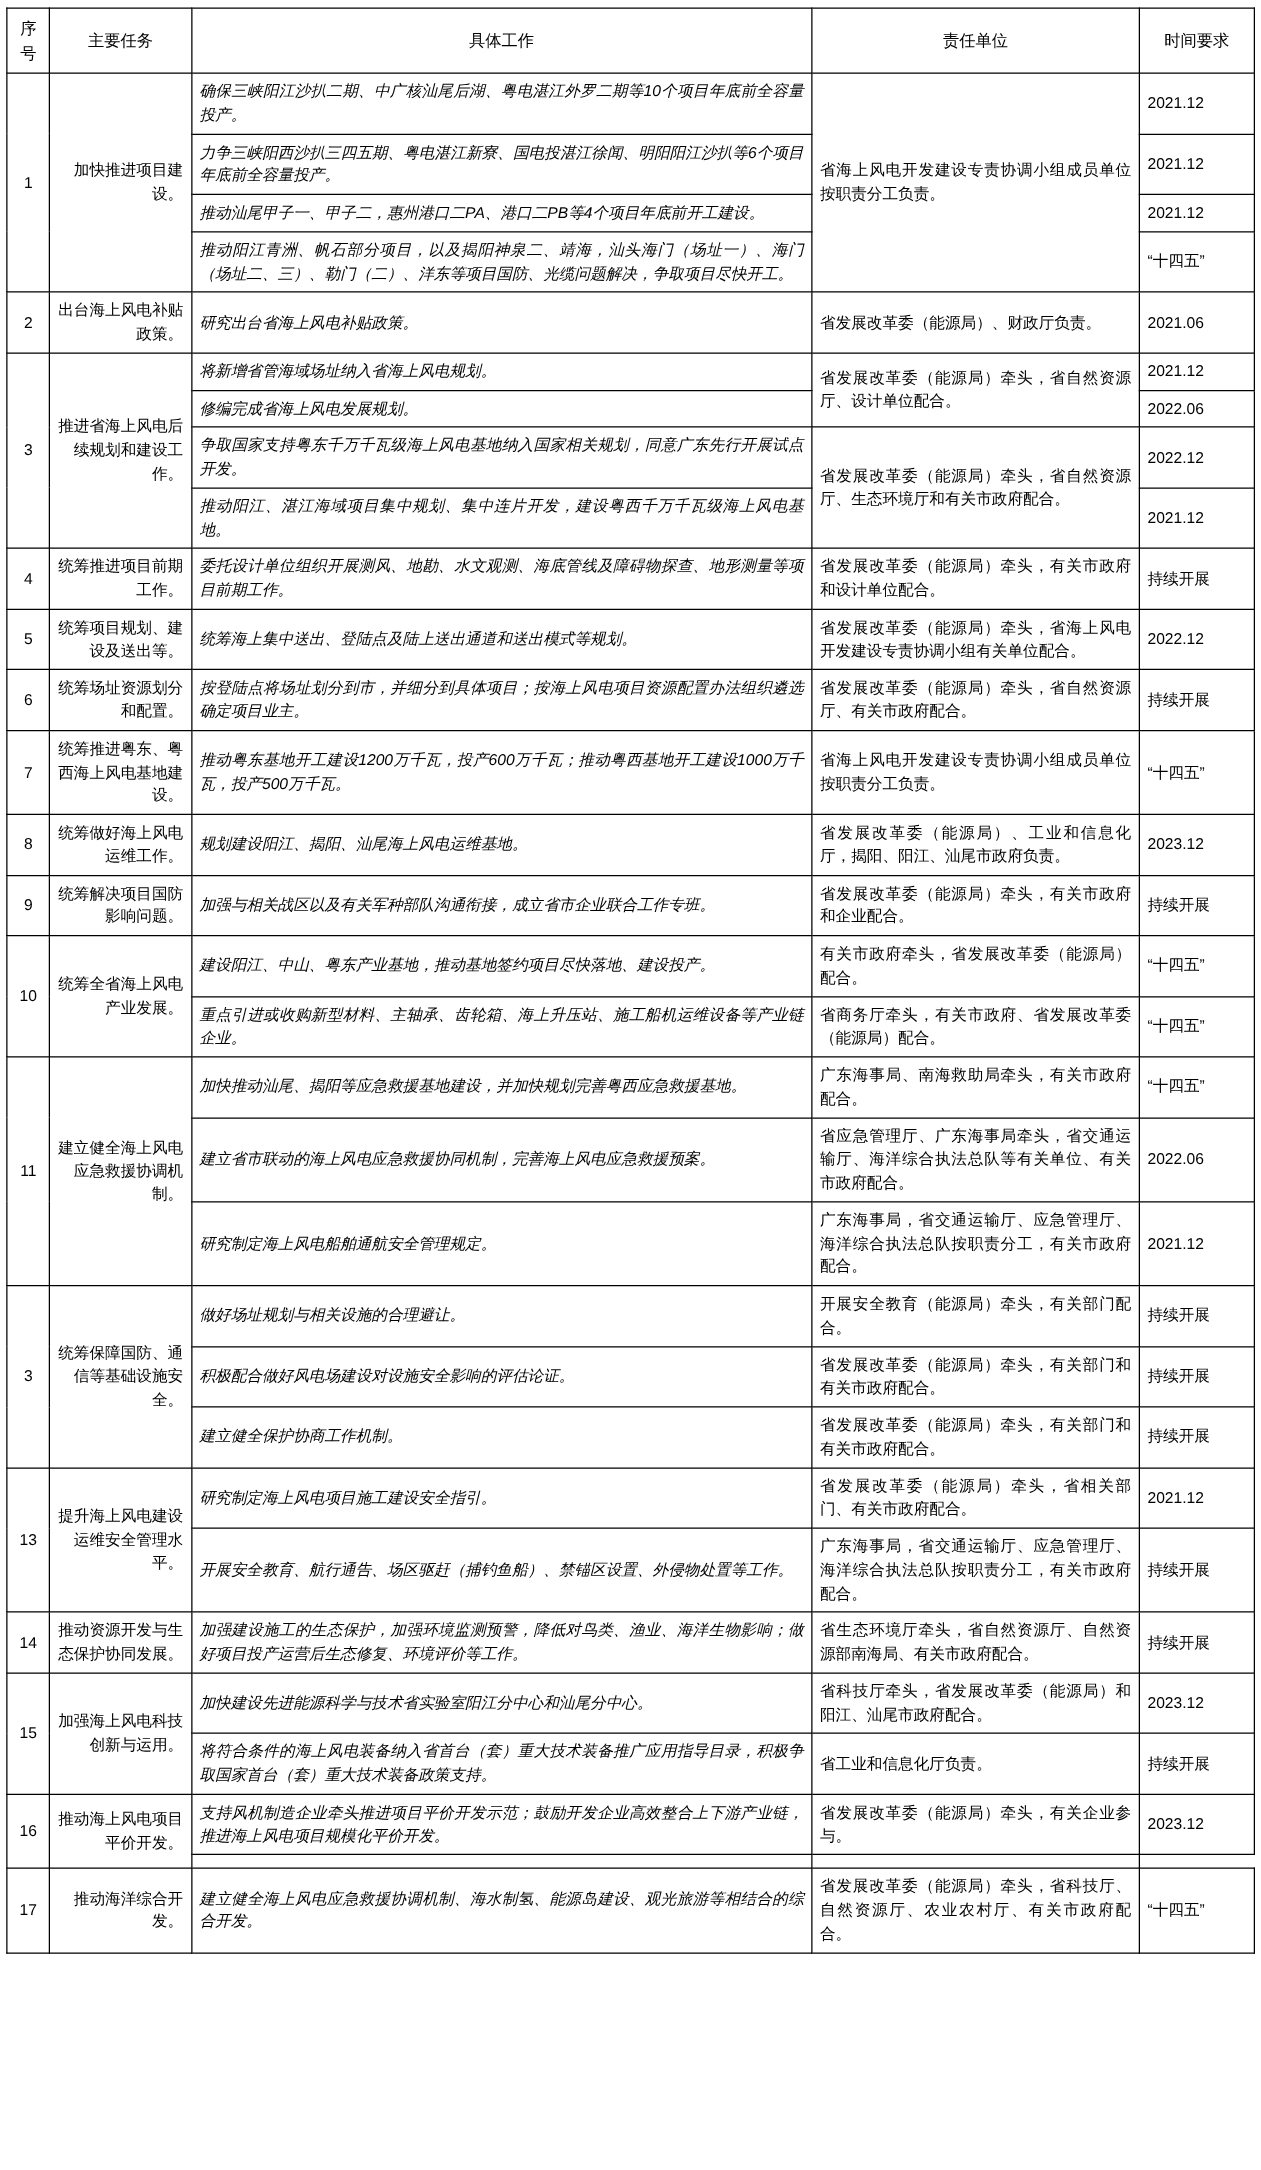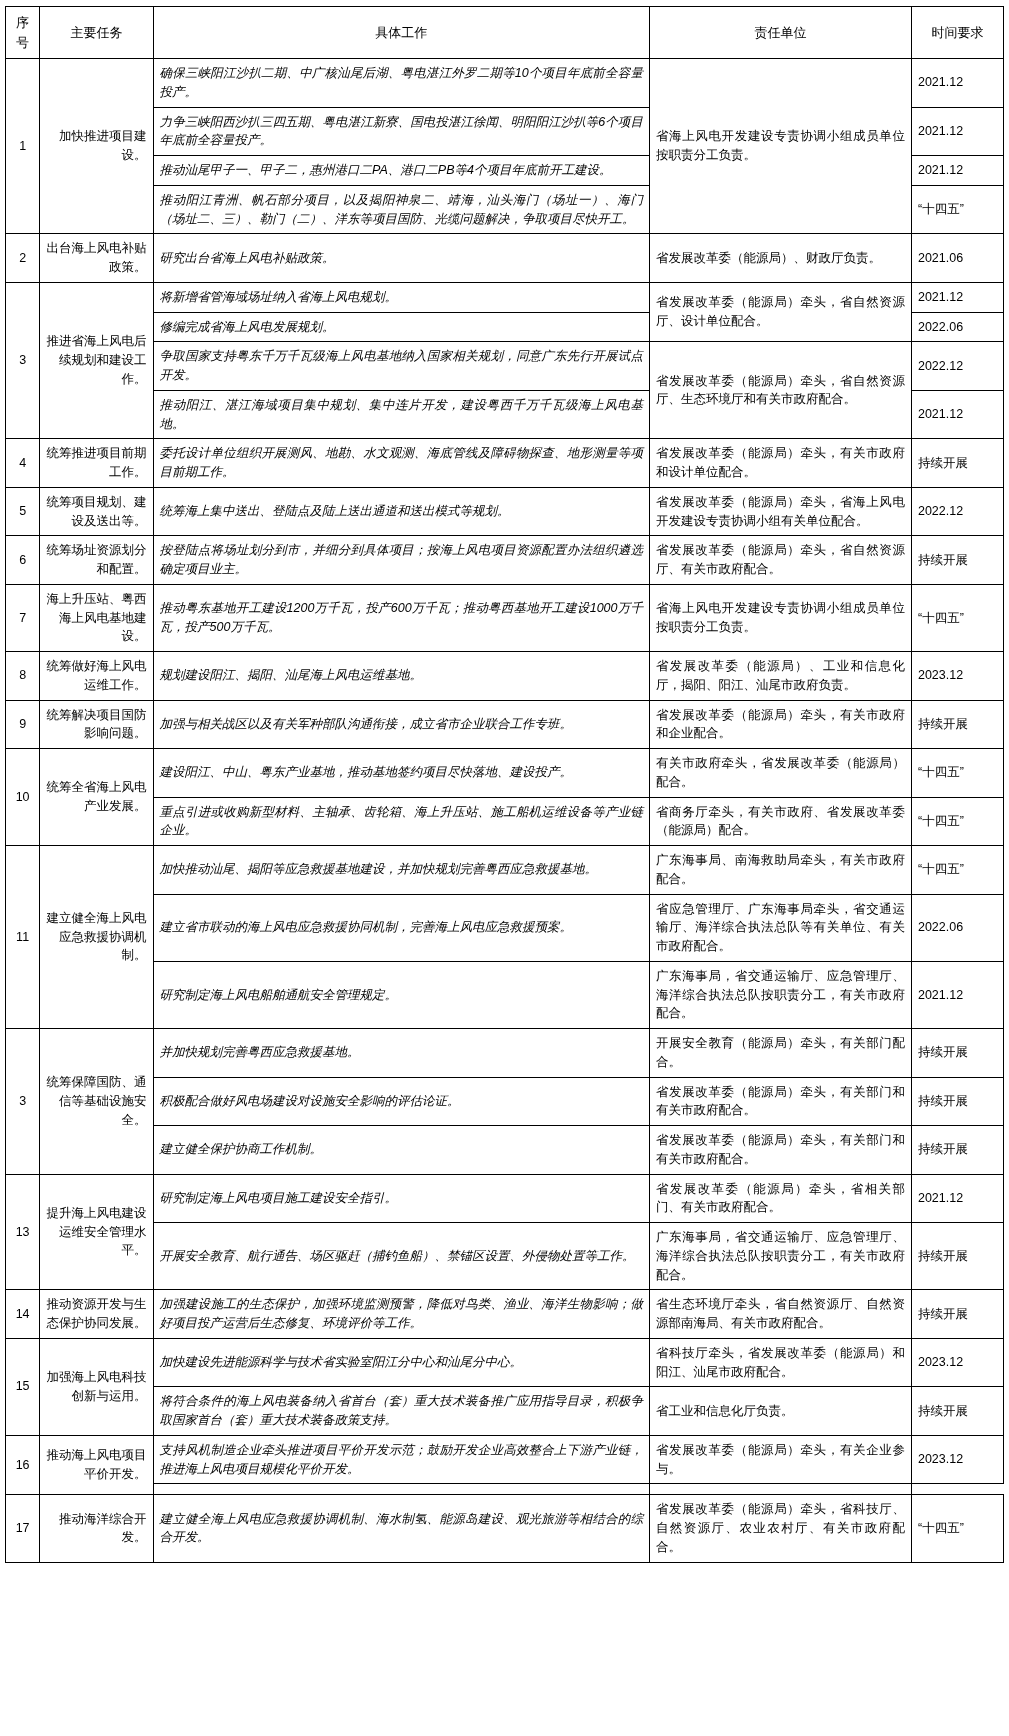--- a/index.html
+++ b/index.html
@@ -151,21 +151,21 @@
         </tr>
         <tr>
           <td class="seq" rowspan="1">6</td>
           <td class="main" rowspan="1">统筹场址资源划分和配置。</td>
           <td class="work">按登陆点将场址划分到市，并细分到具体项目；按海上风电项目资源配置办法组织遴选确定项目业主。</td>
           <td class="resp">省发展改革委（能源局）牵头，省自然资源厅、有关市政府配合。</td>
           <td class="time">持续开展</td>
         </tr>
         <tr>
           <td class="seq" rowspan="1">7</td>
-          <td class="main" rowspan="1">海上升压站、粤西海上风电基地建设。</td>
+          <td class="main" rowspan="1">统筹推进粤东、粤西海上风电基地建设。</td>
           <td class="work">推动粤东基地开工建设1200万千瓦，投产600万千瓦；推动粤西基地开工建设1000万千瓦，投产500万千瓦。</td>
           <td class="resp">省海上风电开发建设专责协调小组成员单位按职责分工负责。</td>
           <td class="time">“十四五”</td>
         </tr>
         <tr>
           <td class="seq" rowspan="1">8</td>
           <td class="main" rowspan="1">统筹做好海上风电运维工作。</td>
           <td class="work">规划建设阳江、揭阳、汕尾海上风电运维基地。</td>
           <td class="resp">省发展改革委（能源局）、工业和信息化厅，揭阳、阳江、汕尾市政府负责。</td>
           <td class="time">2023.12</td>
@@ -202,21 +202,21 @@
           <td class="time">2022.06</td>
         </tr>
         <tr>
           <td class="work">研究制定海上风电船舶通航安全管理规定。</td>
           <td class="resp">广东海事局，省交通运输厅、应急管理厅、海洋综合执法总队按职责分工，有关市政府配合。</td>
           <td class="time">2021.12</td>
         </tr>
         <tr>
           <td class="seq" rowspan="3">3</td>
           <td class="main" rowspan="3">统筹保障国防、通信等基础设施安全。</td>
-          <td class="work">并加快规划完善粤西应急救援基地。</td>
+          <td class="work">做好场址规划与相关设施的合理避让。</td>
           <td class="resp">开展安全教育（能源局）牵头，有关部门配合。</td>
           <td class="time">持续开展</td>
         </tr>
         <tr>
           <td class="work">积极配合做好风电场建设对设施安全影响的评估论证。</td>
           <td class="resp">省发展改革委（能源局）牵头，有关部门和有关市政府配合。</td>
           <td class="time">持续开展</td>
         </tr>
         <tr>
           <td class="work">建立健全保护协商工作机制。</td>

